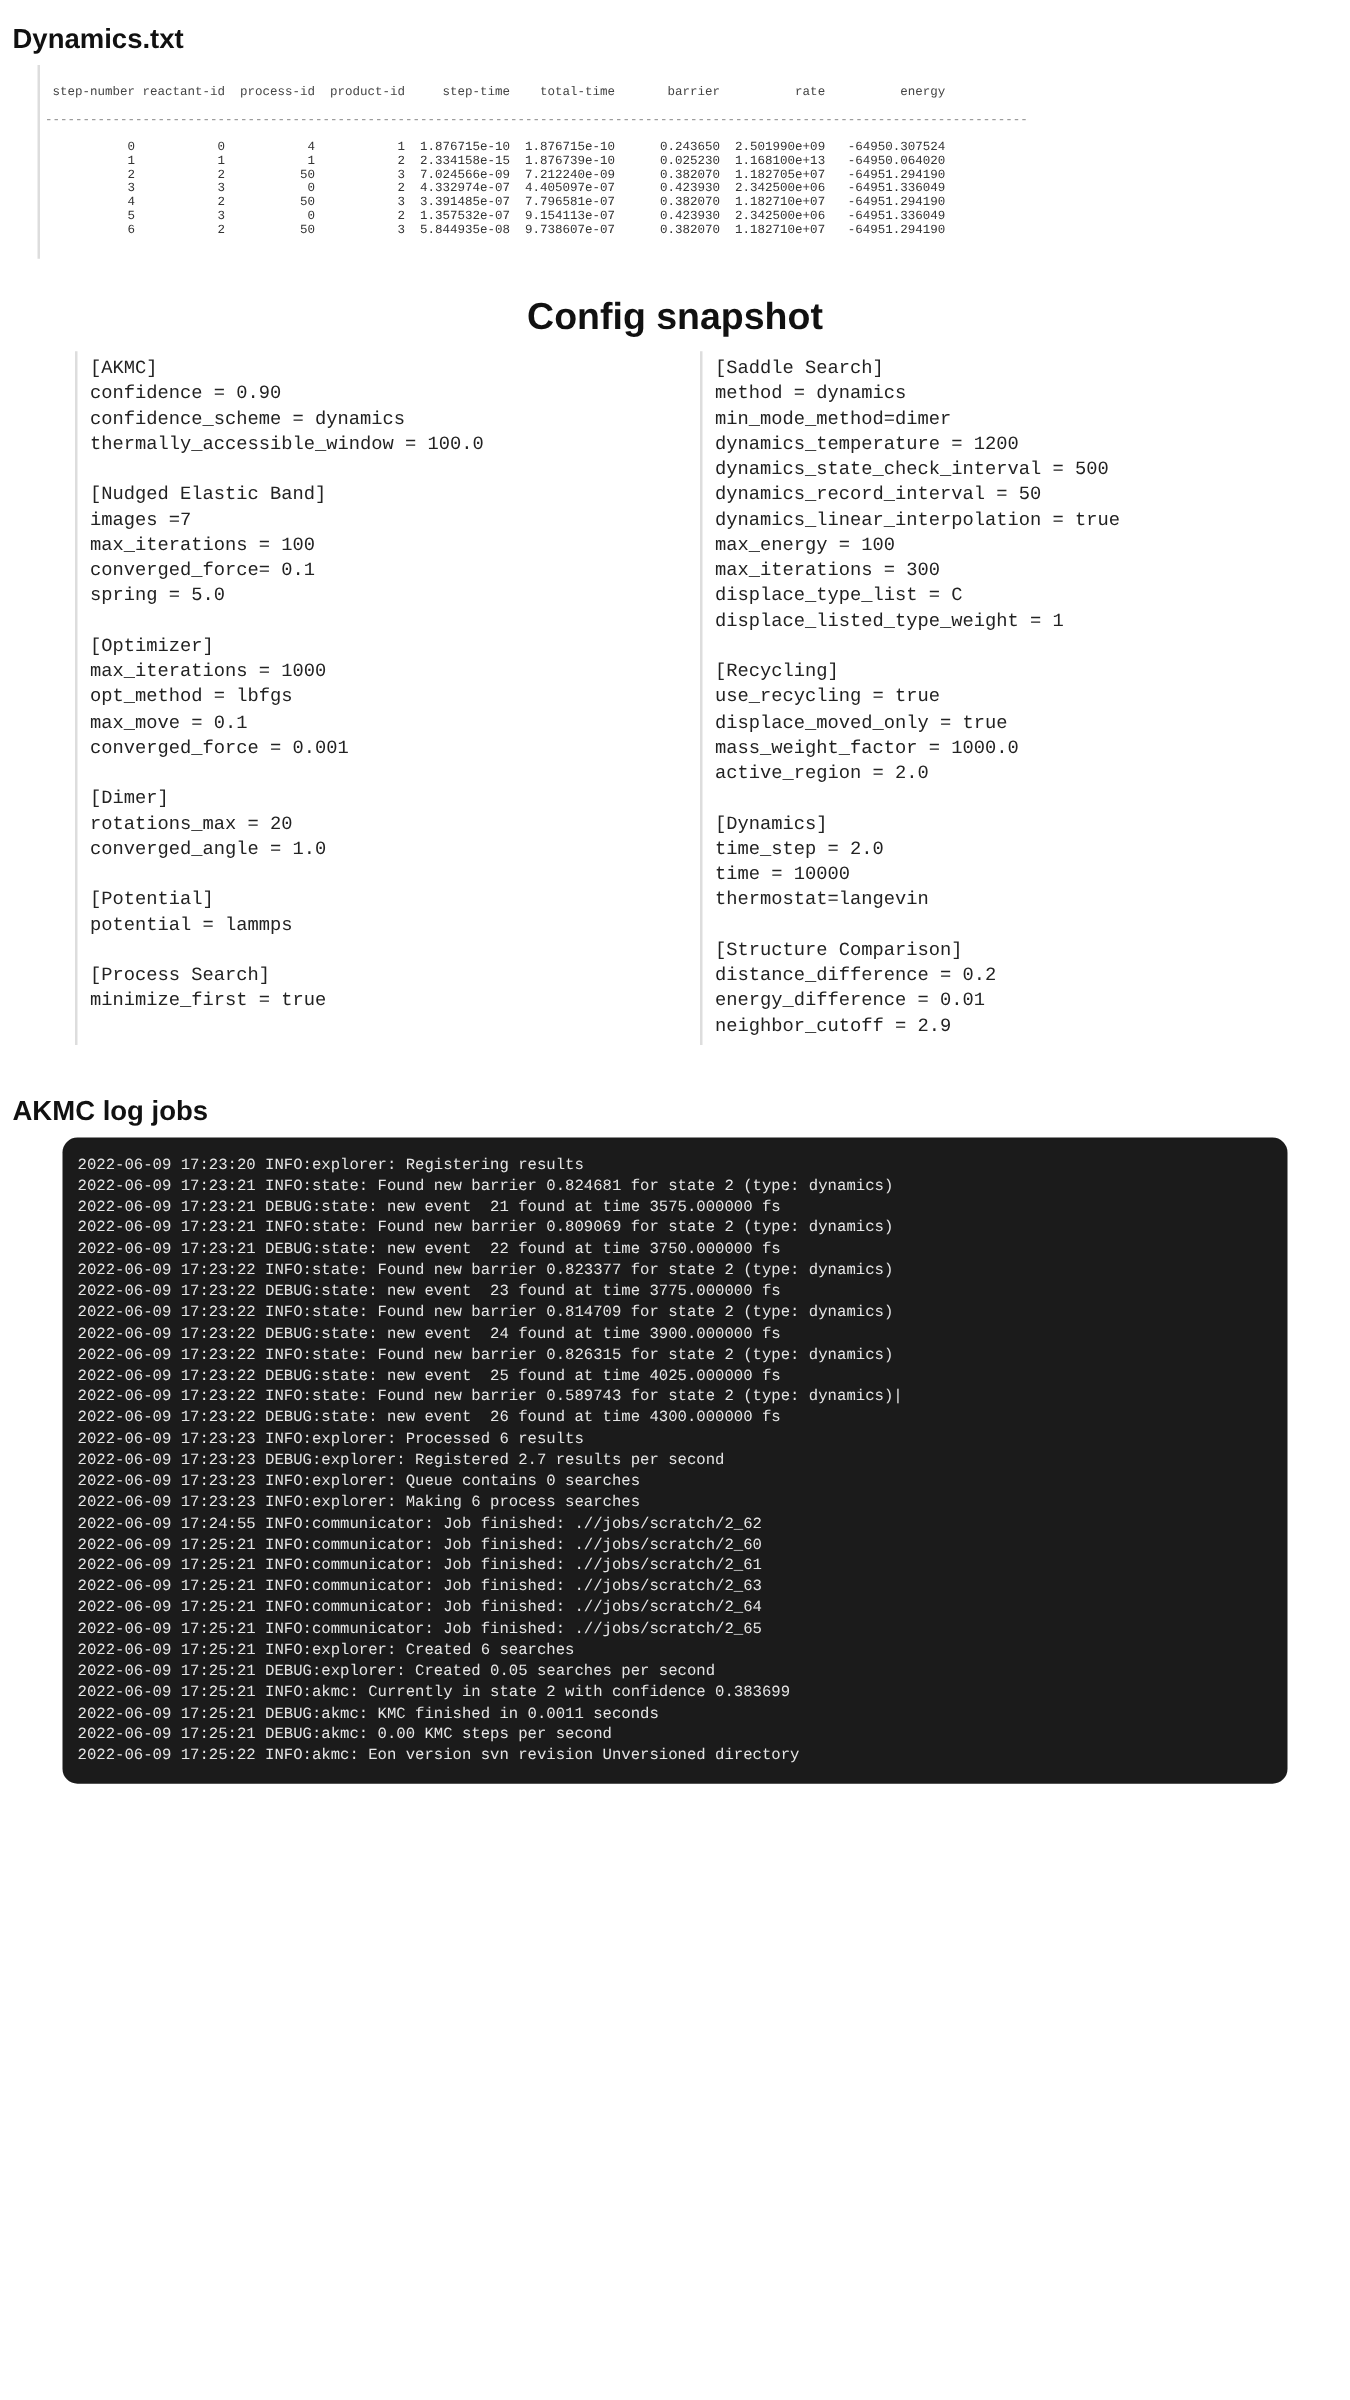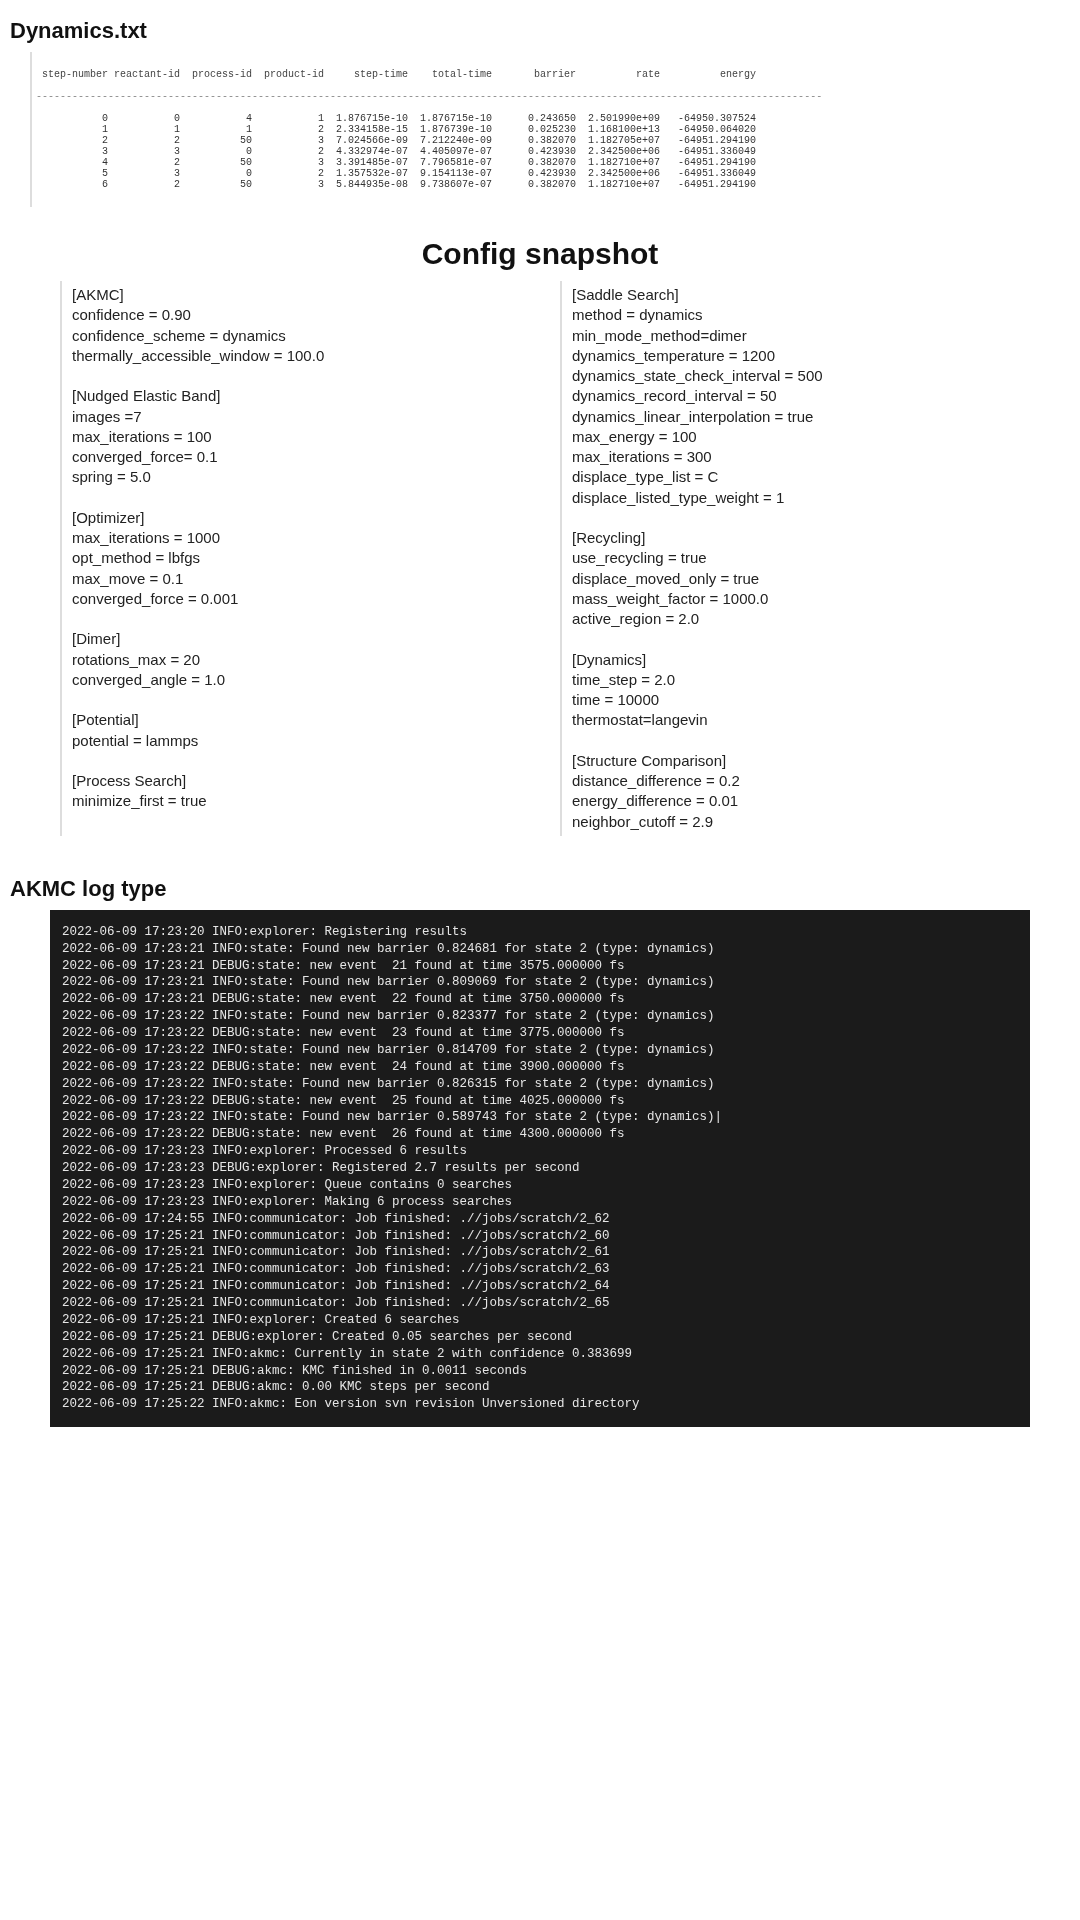--- a/index.html
+++ b/index.html
@@ -40,36 +40,37 @@
   }
   .config-wrap {
     display: flex;
     gap: 40px;
     margin: 10px 50px 0 50px;
   }
   .config-col {
     flex: 1;
     border-left: 2px solid #ddd;
     padding: 4px 0 4px 10px;
-    font-family: Liberation Sans, sans-serif;
+    font-family: Liberation Mono, monospace;
     font-size: 15px;
     line-height: 1.35;
     color: #222;
     white-space: pre;
   }
   .log-box {
     background: #1b1b1b;
     color: #e6e6e6;
     font-family: "Courier New", monospace;
     font-size: 12.5px;
     line-height: 1.35;
     padding: 14px 12px;
     margin: 8px 40px 0 40px;
     white-space: pre;
     overflow: hidden;
+    border-radius: 12px;
   }
 </style>
 </head>
 <body>
 
 <h2 class="title">Dynamics.txt</h2>
 <div class="dyn-table">
 <div class="dyn-header" id="dyn-header"> step-number reactant-id  process-id  product-id     step-time    total-time       barrier          rate          energy</div>
 <div class="dyn-sep">-----------------------------------------------------------------------------------------------------------------------------------</div>
 <div id="dyn-rows">           0           0           4           1  1.876715e-10  1.876715e-10      0.243650  2.501990e+09   -64950.307524
@@ -131,21 +132,21 @@
 time_step = 2.0
 time = 10000
 thermostat=langevin
 
 [Structure Comparison]
 distance_difference = 0.2
 energy_difference = 0.01
 neighbor_cutoff = 2.9</div>
 </div>
 
-<h2 class="title" style="margin-top:40px">AKMC log type</h2>
+<h2 class="title" style="margin-top:40px">AKMC log jobs</h2>
 <div class="log-box" id="log-box">2022-06-09 17:23:20 INFO:explorer: Registering results
 2022-06-09 17:23:21 INFO:state: Found new barrier 0.824681 for state 2 (type: dynamics)
 2022-06-09 17:23:21 DEBUG:state: new event  21 found at time 3575.000000 fs
 2022-06-09 17:23:21 INFO:state: Found new barrier 0.809069 for state 2 (type: dynamics)
 2022-06-09 17:23:21 DEBUG:state: new event  22 found at time 3750.000000 fs
 2022-06-09 17:23:22 INFO:state: Found new barrier 0.823377 for state 2 (type: dynamics)
 2022-06-09 17:23:22 DEBUG:state: new event  23 found at time 3775.000000 fs
 2022-06-09 17:23:22 INFO:state: Found new barrier 0.814709 for state 2 (type: dynamics)
 2022-06-09 17:23:22 DEBUG:state: new event  24 found at time 3900.000000 fs
 2022-06-09 17:23:22 INFO:state: Found new barrier 0.826315 for state 2 (type: dynamics)

